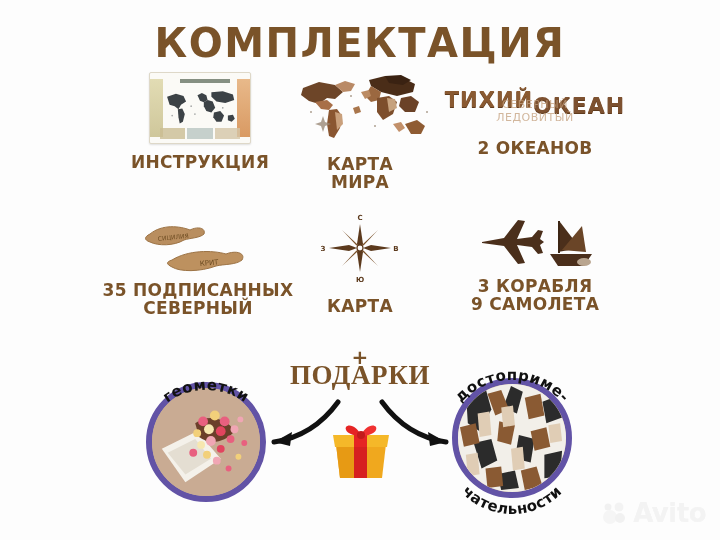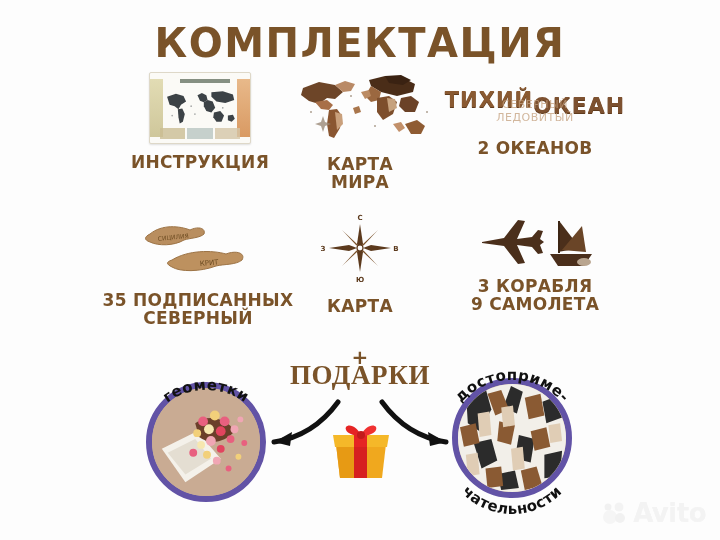--- a/index.html
+++ b/index.html
@@ -33,21 +33,21 @@
   #c-instruction{left:105px;top:72px;width:190px;}
   #c-map{left:275px;top:68px;width:170px;}
   #c-oceans{left:440px;top:72px;width:190px;}
   #c-instruction .label,#c-oceans .label{font-size:17px;margin-top:10px;}
   #c-map .label{font-size:17px;margin-top:8px;}
 
   
   #c-islands{left:88px;top:212px;width:220px;}
   #c-compass{left:300px;top:212px;width:120px;}
   #c-ships{left:430px;top:208px;width:210px;}
-  #c-islands .label{font-size:17px;margin-top:10px;}
+  #c-islands .label{font-size:17px;}
   #c-compass .label{font-size:17px;margin-top:14px;}
   #c-ships .label{font-size:17px;margin-top:0;}
 
   
   .sheet{
     width:100px;height:70px;margin:0 auto;
     background:#fbfaf6;border:1px solid #ded8c8;
     border-radius:2px;position:relative;overflow:hidden;
     box-shadow:0 1px 2px rgba(0,0,0,.12);
   }

